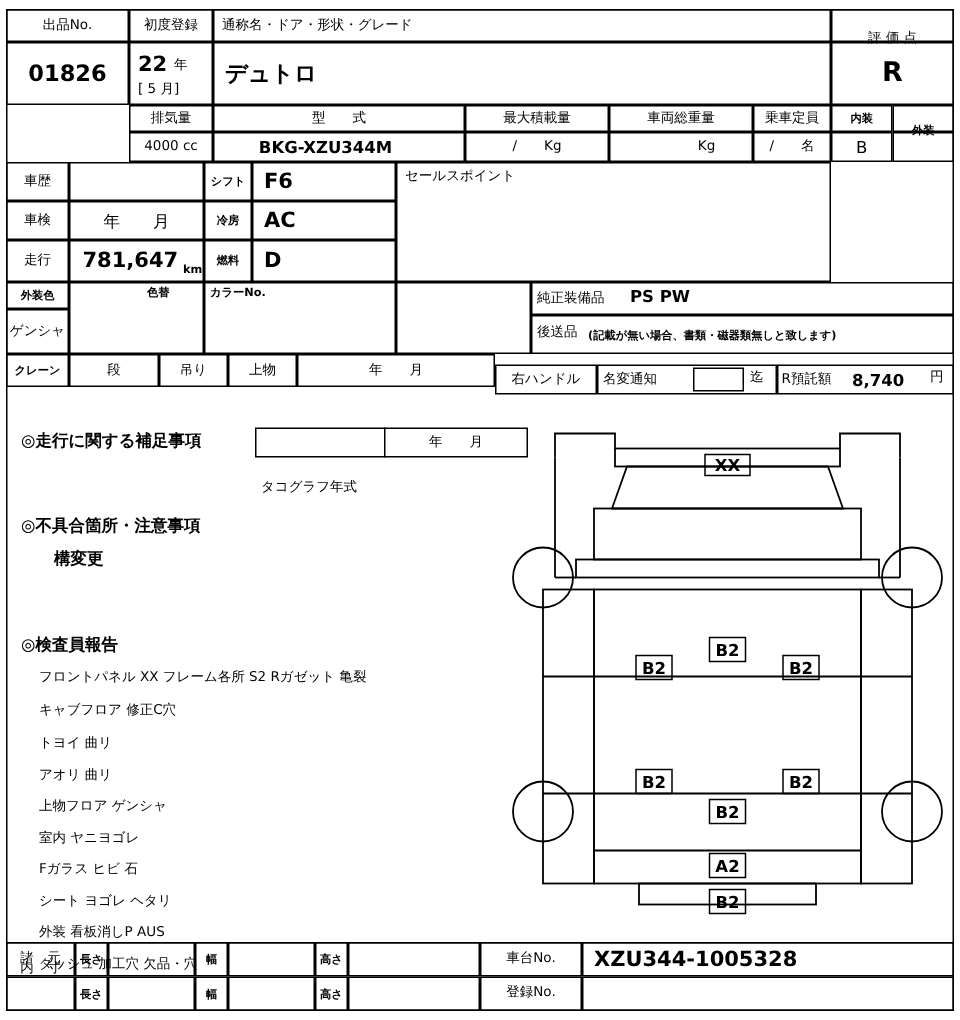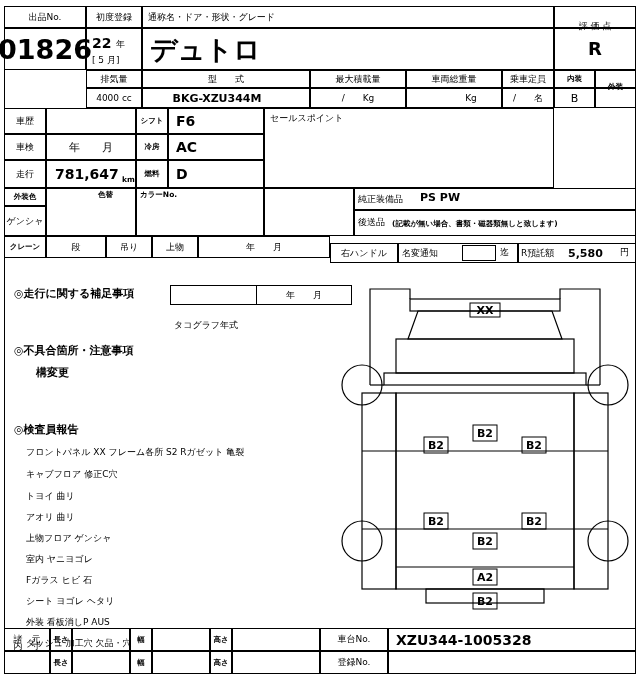--- a/index.html
+++ b/index.html
@@ -15,21 +15,21 @@
   .t{position:absolute;box-sizing:border-box;white-space:nowrap;line-height:1;}
   .ctr{display:flex;align-items:center;justify-content:center;}
   .lft{display:flex;align-items:center;justify-content:flex-start;}
   .vline{position:absolute;background:#000;width:1px;}
   .hline{position:absolute;background:#000;height:1px;}
   .sm{font-size:9px;}
   .xs{font-size:7.5px;font-weight:bold;}
   .md{font-size:11px;}
   .lg{font-size:14px;}
   .xl{font-size:18px;}
-  .xxl{font-size:27px;}
+  .xxl{font-size:15px;}
   .b{font-weight:bold;}
   svg{display:block;}
 </style>
 </head>
 <body>
 
 <div id="sheet">
 
   <div class="bx" style="left:4px;top:6px;width:632px;height:668px;"></div>
 
@@ -162,21 +162,21 @@
 
   <div class="bx" style="left:330px;top:243px;width:68px;height:20px;"></div>
   <div class="t sm ctr" style="left:330px;top:243px;width:68px;height:20px;">右ハンドル</div>
   <div class="bx" style="left:398px;top:243px;width:120px;height:20px;"></div>
   <div class="t sm lft" style="left:402px;top:243px;width:60px;height:20px;">名変通知</div>
   <div class="bx" style="left:462px;top:245px;width:34px;height:16px;"></div>
   <div class="t sm ctr" style="left:462px;top:245px;width:34px;height:16px;"></div>
   <div class="t sm" style="left:500px;top:248px;">迄</div>
   <div class="bx" style="left:518px;top:243px;width:118px;height:20px;"></div>
   <div class="t sm lft" style="left:521px;top:243px;width:50px;height:20px;">R預託額</div>
-  <div class="t md b lft" style="left:568px;top:243px;width:48px;height:20px;">5,580</div>
+  <div class="t md b lft" style="left:568px;top:243px;width:48px;height:20px;">8,740</div>
   <div class="t sm" style="left:620px;top:248px;">円</div>
 
   <div class="t md b" style="left:14px;top:288px;">◎走行に関する補足事項</div>
   <div class="bx" style="left:170px;top:285px;width:182px;height:20px;"></div>
   <div class="t sm lft" style="left:174px;top:285px;width:80px;height:20px;margin-top:30px;">タコグラフ年式</div>
   <div class="vline" style="left:256px;top:285px;height:20px;"></div>
   <div class="t sm ctr" style="left:256px;top:285px;width:96px;height:20px;">年　　月</div>
 
   <div class="t md b" style="left:14px;top:345px;">◎不具合箇所・注意事項</div>
   <div class="t md b" style="left:36px;top:367px;">構変更</div>

